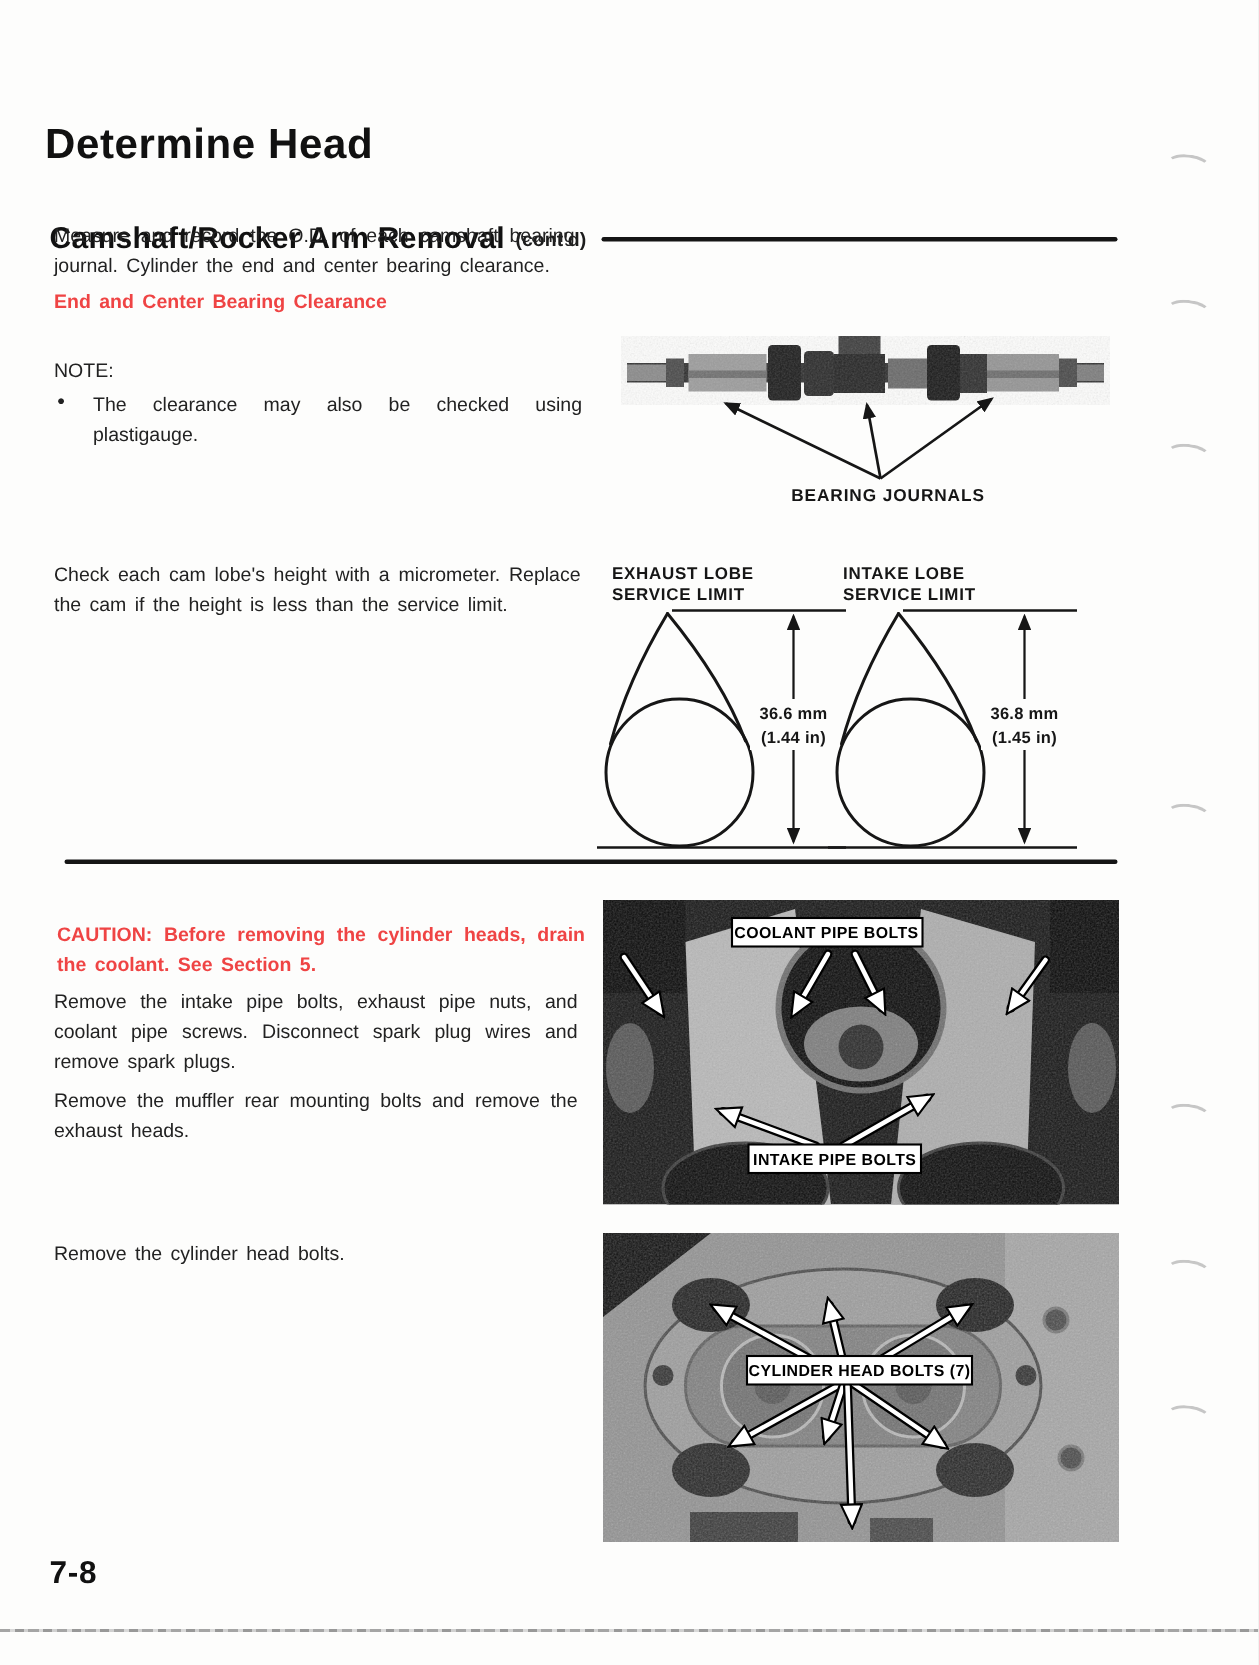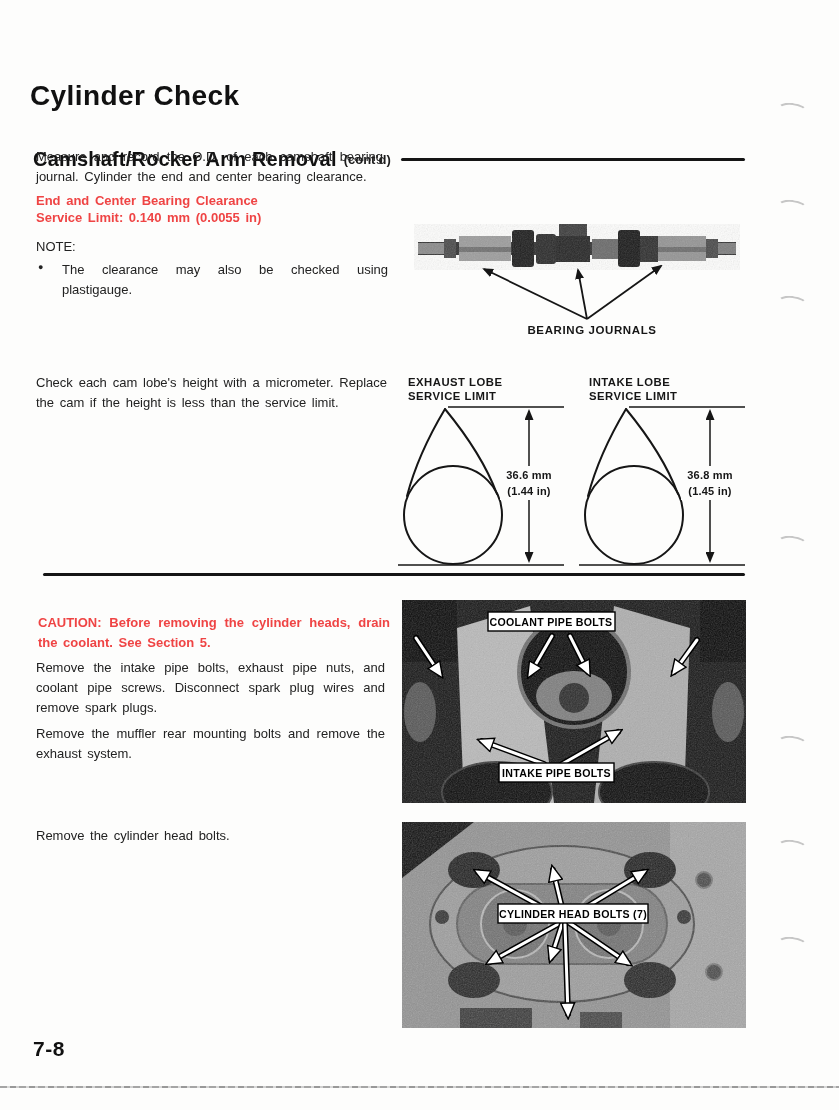--- a/index.html
+++ b/index.html
@@ -68,33 +68,32 @@
 <div class="page">
 
   <div class="binder-mark" style="top:103px"></div>
   <div class="binder-mark" style="top:200px"></div>
   <div class="binder-mark" style="top:296px"></div>
   <div class="binder-mark" style="top:536px"></div>
   <div class="binder-mark" style="top:736px"></div>
   <div class="binder-mark" style="top:840px"></div>
   <div class="binder-mark" style="top:937px"></div>
 
-  <div class="h1">Cylinder Check</div>
+  <div class="h1">Determine Head</div>
 
   <div class="sec-head sec1-head">
     <span class="h2">Camshaft/Rocker Arm Removal</span>
     <span class="contd">(cont'd)</span>
     <span class="rule"></span>
   </div>
 
   <p class="body-text" style="left:36px; top:147px; width:347px">Measure and record the O.D. of each camshaft bearing journal. Cylinder the end and center bearing clearance.</p>
 
   <div class="body-text spec" style="left:36px; top:193px; width:360px">
     <div class="bold">End and Center Bearing Clearance</div>
-    <div class="bold">Service Limit:  0.140 mm (0.0055 in)</div>
   </div>
 
   <div class="body-text" style="left:36px; top:237px; width:352px">
     <div>NOTE:</div>
     <ul class="note-items">
       <li>The clearance may also be checked using plastigauge.</li>
     </ul>
   </div>
 
   <div class="fig" style="left:404px; top:224px; width:346px; height:118px">
@@ -138,21 +137,21 @@
         <path class="lobe-stroke" d="M49,37 Q22,82 11,124"></path>
         <path class="lobe-stroke" d="M49,37 Q86,82 101,122"></path>
       </g>
       <line class="dim-arrow" x1="133" y1="39" x2="133" y2="189" marker-start="url(#mB)" marker-end="url(#mB)"></line>
       <rect x="104" y="94" width="58" height="34" fill="#fdfdfc"></rect>
       <text class="dim-text" x="133" y="107" text-anchor="middle">36.6 mm</text>
       <text class="dim-text" x="133" y="123" text-anchor="middle">(1.44 in)</text>
     </svg>
   </div>
 
-  <div class="fig" style="left:577px; top:372px">
+  <div class="fig" style="left:550px; top:372px">
     <svg viewBox="0 0 174 198" width="174" height="198">
       <text class="lobe-title" x="12" y="14">INTAKE LOBE</text>
       <text class="lobe-title" x="12" y="28">SERVICE LIMIT</text>
       <line class="thin-line" x1="52" y1="35" x2="168" y2="35"></line>
       <line class="thin-line" x1="2" y1="193" x2="168" y2="193"></line>
       <g>
         <circle class="lobe-stroke" cx="57" cy="143" r="49"></circle>
         <path class="lobe-stroke" d="M49,37 Q22,82 11,124"></path>
         <path class="lobe-stroke" d="M49,37 Q86,82 101,122"></path>
       </g>
@@ -164,21 +163,21 @@
   </div>
 
   <div class="sec-head sec2-head">
     <span class="rule"></span>
   </div>
 
   <p class="body-text bold" style="left:38px; top:613px; width:352px">CAUTION:  Before removing the cylinder heads, drain the coolant. See Section 5.</p>
 
   <p class="body-text" style="left:36px; top:658px; width:349px">Remove the intake pipe bolts, exhaust pipe nuts, and coolant pipe screws. Disconnect spark plug wires and remove spark plugs.</p>
 
-  <p class="body-text" style="left:36px; top:724px; width:349px">Remove the muffler rear mounting bolts and remove the exhaust system.</p>
+  <p class="body-text" style="left:36px; top:724px; width:349px">Remove the muffler rear mounting bolts and remove the exhaust heads.</p>
 
   <div class="fig" style="left:402px; top:600px">
     <svg viewBox="0 0 344 203" width="344" height="203">
       <rect width="344" height="203" fill="#171717"></rect>
       <rect x="0" y="0" width="55" height="62" fill="#0a0a0a"></rect>
       <rect x="298" y="0" width="46" height="62" fill="#0a0a0a"></rect>
       <polygon points="55,28 128,6 152,203 62,203" fill="#b9b9b9"></polygon>
       <polygon points="212,6 288,28 282,203 192,203" fill="#aeaeae"></polygon>
       <circle cx="172" cy="72" r="55" fill="#0c0c0c" stroke="#6e6e6e" stroke-width="4"></circle>
       <ellipse cx="172" cy="96" rx="38" ry="25" fill="#7d7d7d"></ellipse>

